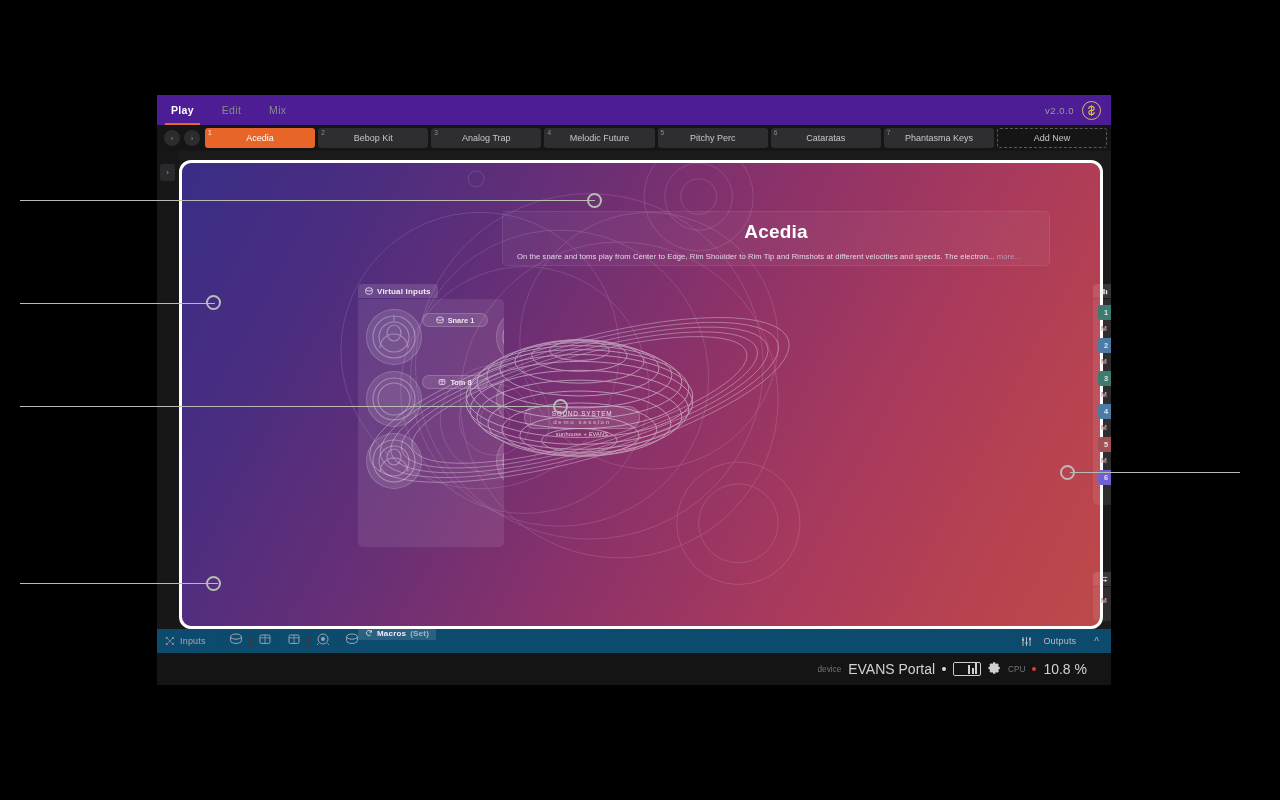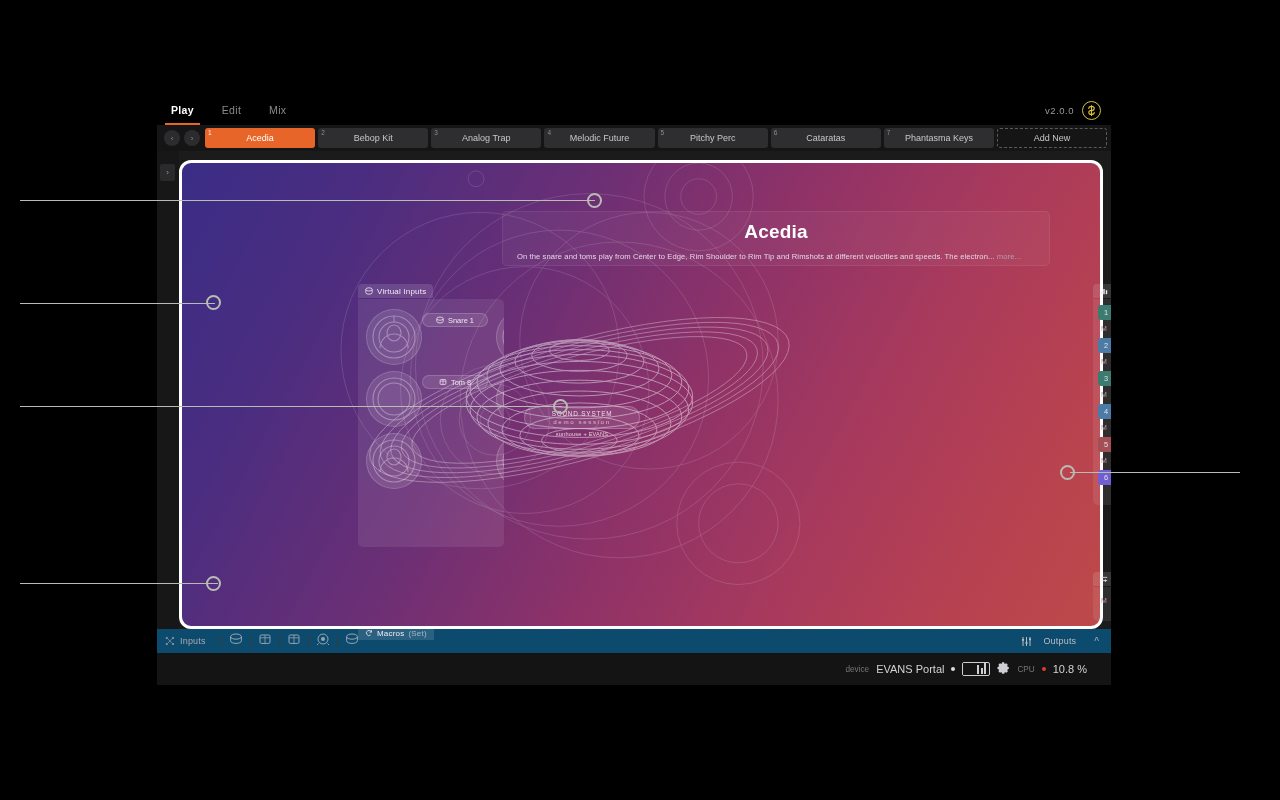--- a/index.html
+++ b/index.html
@@ -15,21 +15,21 @@
   .app {
     position: absolute; left: 157px; top: 95px;
     width: 954px; height: 590px;
     background: #1b1b1c;
     overflow: hidden;
   }
 
   
   .topbar {
     position: absolute; left: 0; top: 0; width: 954px; height: 30px;
-    background: #000000;
+    background: #4c1d95;
     display: flex; align-items: stretch;
   }
   .mtab {
     position: relative;
     display: flex; align-items: center; justify-content: center;
     padding: 0 14px; font-size: 10.5px; color: #8a8a8d; letter-spacing: .3px;
     cursor: pointer;
   }
   .mtab.active { color: #ffffff; font-weight: bold; }
   .mtab.active::after {
@@ -120,21 +120,21 @@
     text-align: center; color: #ffffff; font-size: 19px; font-weight: bold;
     letter-spacing: .2px; margin-top: 1px;
   }
   .kit-desc {
     margin-top: 9px; font-size: 7.6px; color: #e4d6e6; letter-spacing: .1px;
     white-space: nowrap; overflow: hidden;
   }
   .kit-desc .more { color: #b49cb6; }
 
   
-  .panel { position: absolute; }
+  .panel { position: absolute; font-weight: bold; }
   .panel-tab {
     display: inline-flex; align-items: center; gap: 4px;
     height: 14px; padding: 0 7px;
     background: rgba(255,255,255,.13);
     border-radius: 4px 4px 0 0;
     font-size: 8px; color: #f2e9f4; letter-spacing: .2px;
     position: relative; z-index: 3;
   }
   .panel-body {
     background: rgba(255,255,255,.085);
@@ -208,21 +208,21 @@
   .io-right .io-title { color: #bcbcc0; }
   .chev { color: #b0b0b4; font-size: 10px; padding: 0 4px; cursor: pointer; }
 
   
   .statusbar {
     position: absolute; left: 0; top: 558px; width: 954px; height: 32px;
     background: #141415; display: flex; align-items: center; justify-content: flex-end;
     padding-right: 24px; gap: 7px;
   }
   .st-label { font-size: 8.2px; color: #76767a; }
-  .st-value { font-size: 11px; color: #d2d2d6; }
+  .st-value { font-size: 14px; color: #d2d2d6; }
   .st-dot { width: 4px; height: 4px; border-radius: 50%; background: #dcdce0; }
   .st-meter {
     width: 28px; height: 14px; border: 1px solid #cfcfd3; border-radius: 2px;
     display: flex; overflow: hidden;
   }
   .st-meter .half { width: 50%; height: 100%; }
   .st-meter .half.dark { background: #141415; }
   .st-meter .bars { display: flex; gap: 1.5px; align-items: flex-end; padding: 1px; }
   .st-meter .bars i { width: 2px; background: #cfcfd3; display: block; }
   .gear { color: #cfcfd3; }

